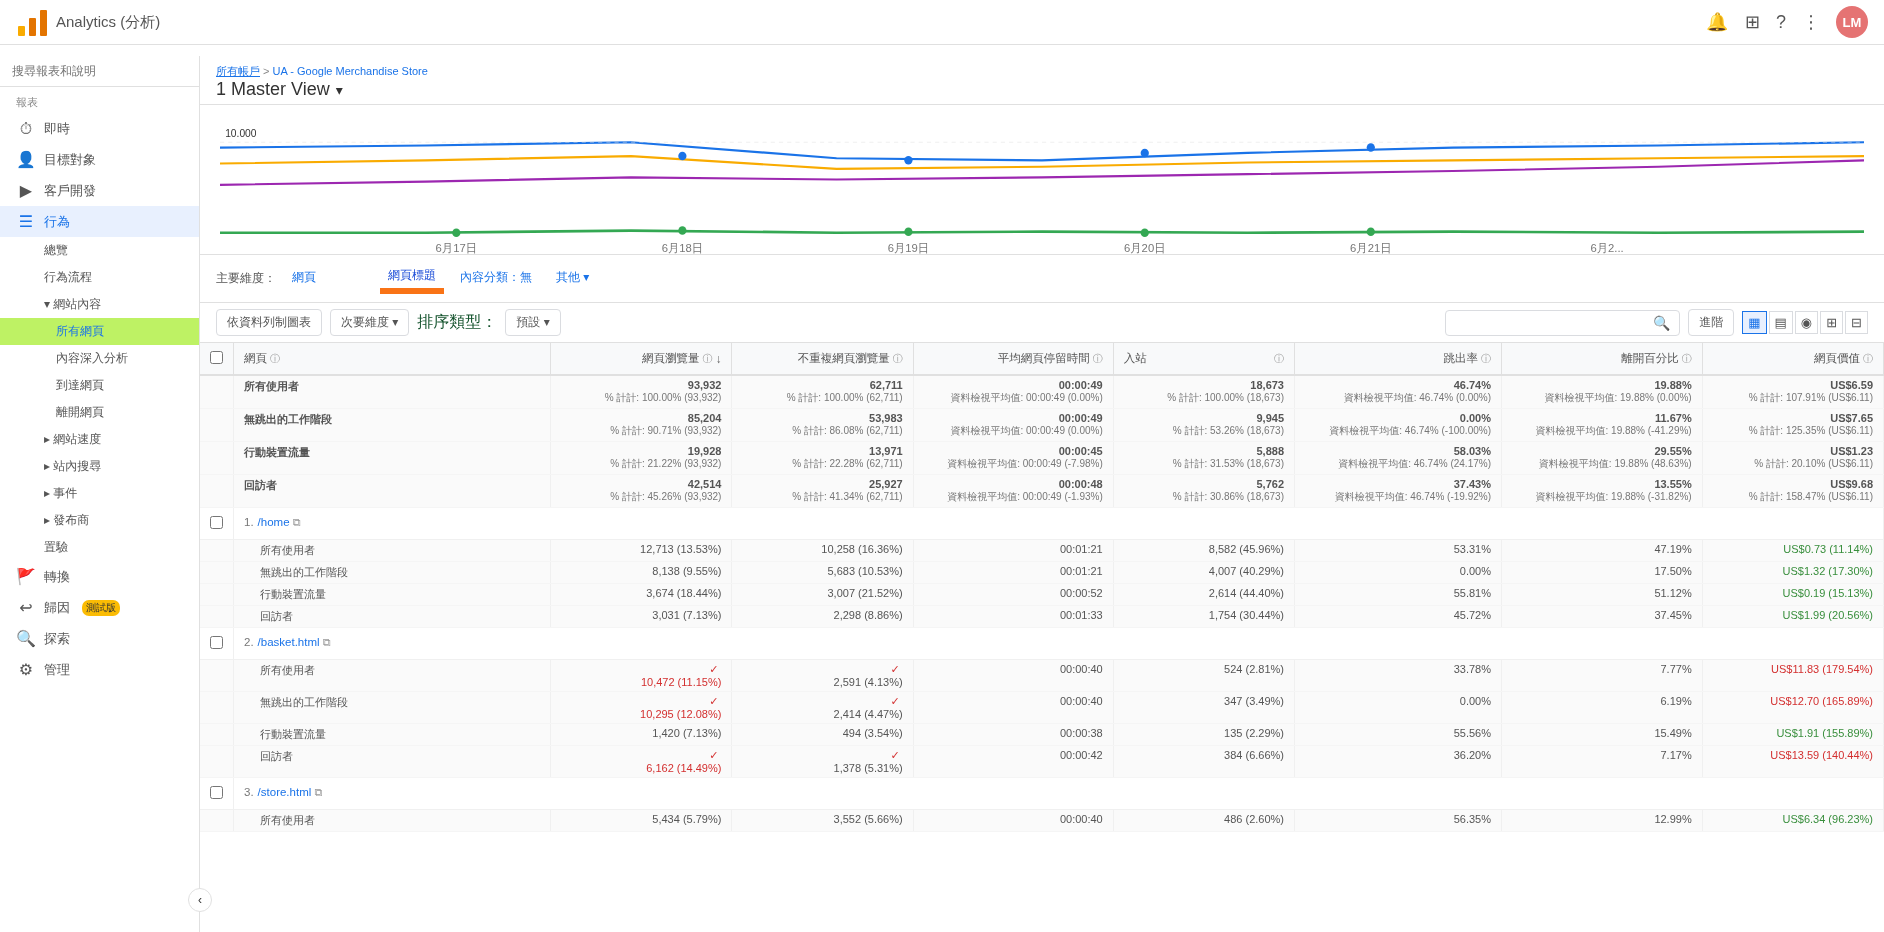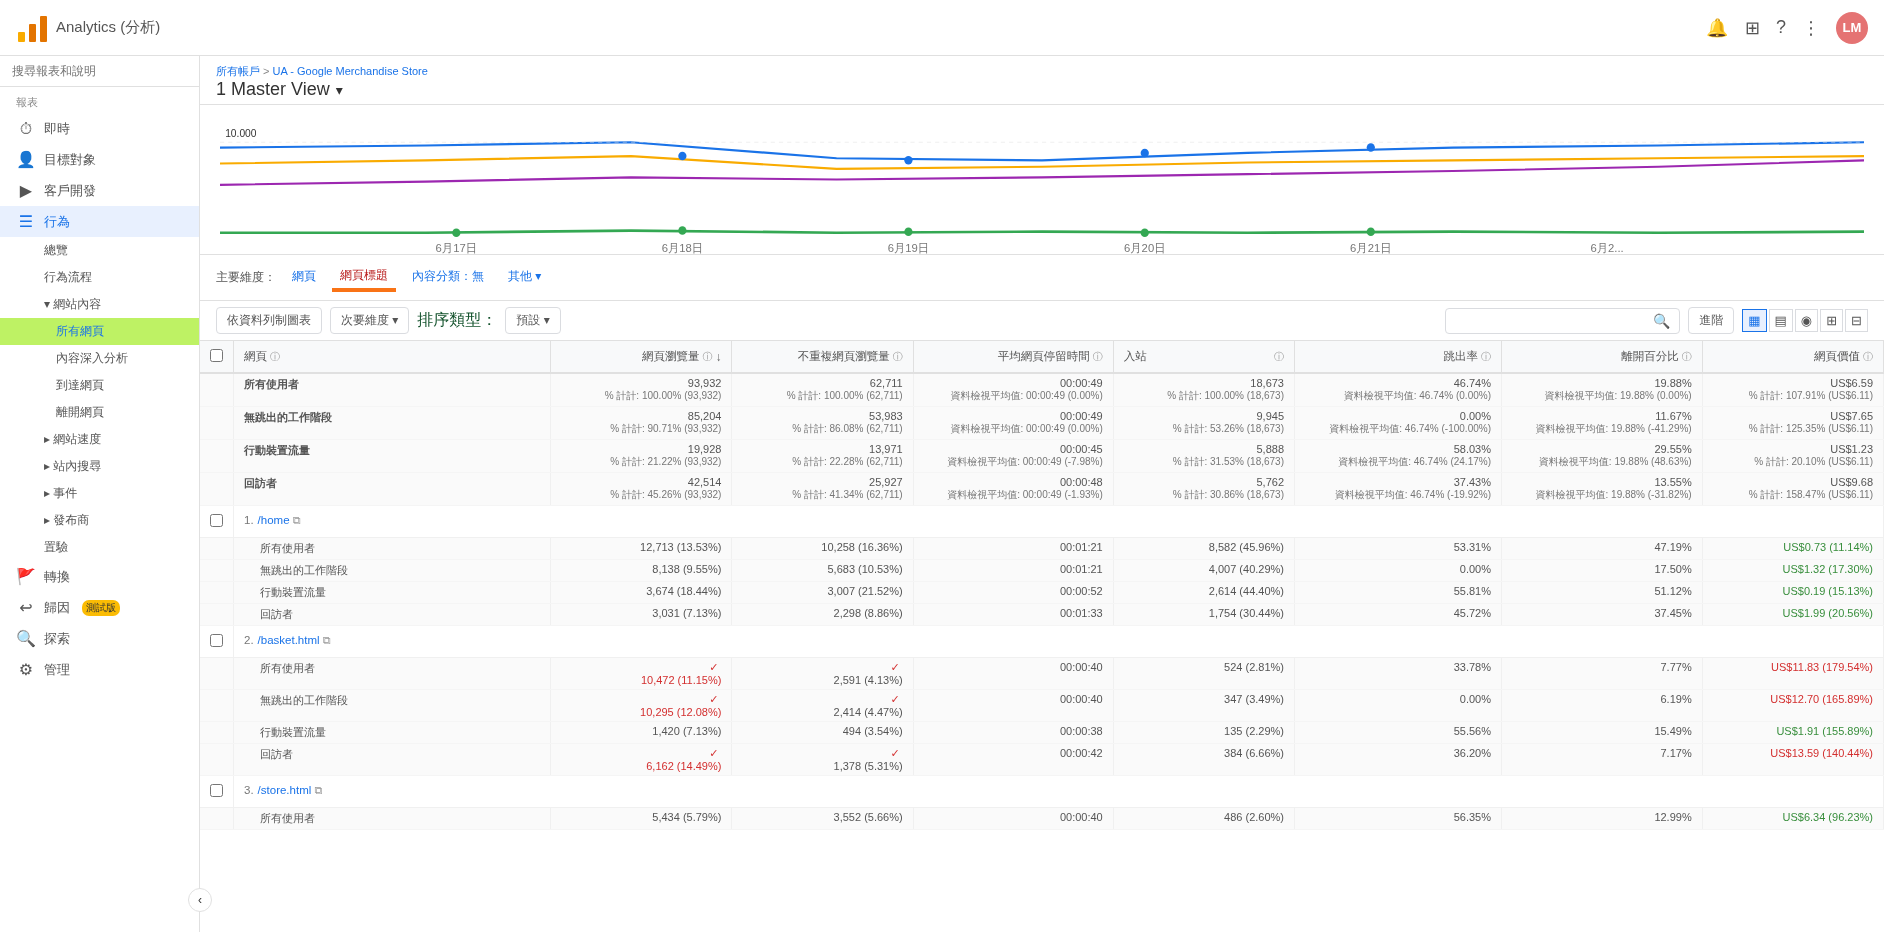--- a/index.html
+++ b/index.html
@@ -2,21 +2,21 @@
 <html><head>
   <meta charset="utf-8">
   <style>
     * { margin: 0; padding: 0; box-sizing: border-box; }
     body { font-family: Arial, sans-serif; font-size: 12px; color: #333; background: #fff; overflow-x: hidden; }
     
     
     .top-nav {
       display: flex;
       align-items: center;
-      height: 56px;
+      height: 45px;
       background: #fff;
       border-bottom: 1px solid #e0e0e0;
       padding: 0 16px;
       position: fixed;
       top: 0; left: 0; right: 0;
       z-index: 100;
     }
     .top-nav-logo {
       display: flex;
       align-items: center;
@@ -159,22 +159,23 @@
       border-bottom: 1px solid #e0e0e0;
       flex-wrap: wrap;
     }
     .dimension-tab {
       padding: 4px 8px;
       cursor: pointer;
       color: #1a73e8;
       border-bottom: 2px solid transparent;
     }
     .dimension-tab.active {
-      color: #b91c1c;
-      border-bottom: 4px solid #f97316;
+      color: #1d4ed8;
+      border-bottom: 6px solid #f97316;
+      margin-left: 48px;
     }
     .dimension-label { color: #555; font-size: 12px; }
     .btn-outline {
       border: 1px solid #dadce0;
       background: #fff;
       padding: 4px 10px;
       border-radius: 4px;
       cursor: pointer;
       font-size: 12px;
       color: #555;
@@ -246,21 +247,21 @@
       background: #fff;
       font-weight: 500;
     }
     .row-page td { padding: 8px 10px; }
     
     .page-link { color: #1a73e8; text-decoration: none; cursor: pointer; }
     .down-arrow { color: #666; font-size: 12px; }
     .red-text { color: #d32f2f; }
     .green-text { color: #388e3c; }
     .sub-text { font-size: 10px; color: #777; }
-    .main-num { font-weight: 400; }
+    .main-num { font-weight: 700; }
     
     .checkbox-col { width: 30px; text-align: center !important; }
     .num-col-inner { 
       display: flex; 
       flex-direction: column; 
       align-items: flex-end; 
     }
     .down-v { color: #d32f2f; margin-right: 3px; font-size: 11px; }
     
     .col-header-inner {
@@ -379,21 +380,21 @@
     <span>管理</span>
   </div>
 
   <div class="sidebar-collapse-btn">‹</div>
 </aside>
 
 <div class="main-content">
 
   <div style="padding: 8px 16px 4px; border-bottom: 1px solid #e0e0e0; background:#fff; position:sticky; top:56px; z-index:97;">
     <div class="breadcrumb">
-      <span style="color:#1a73e8;cursor:pointer;">所有帳戶</span>
+      <span style="color:#1a73e8;cursor:pointer;text-decoration:underline;">所有帳戶</span>
       <span> &gt; </span>
       <span style="color:#1a73e8;cursor:pointer;">UA - Google Merchandise Store</span>
     </div>
     <div class="page-title-row">
       <span>1 Master View</span>
       <span style="cursor:pointer;font-size:14px;">▾</span>
     </div>
   </div>
 
   <div class="chart-area">

